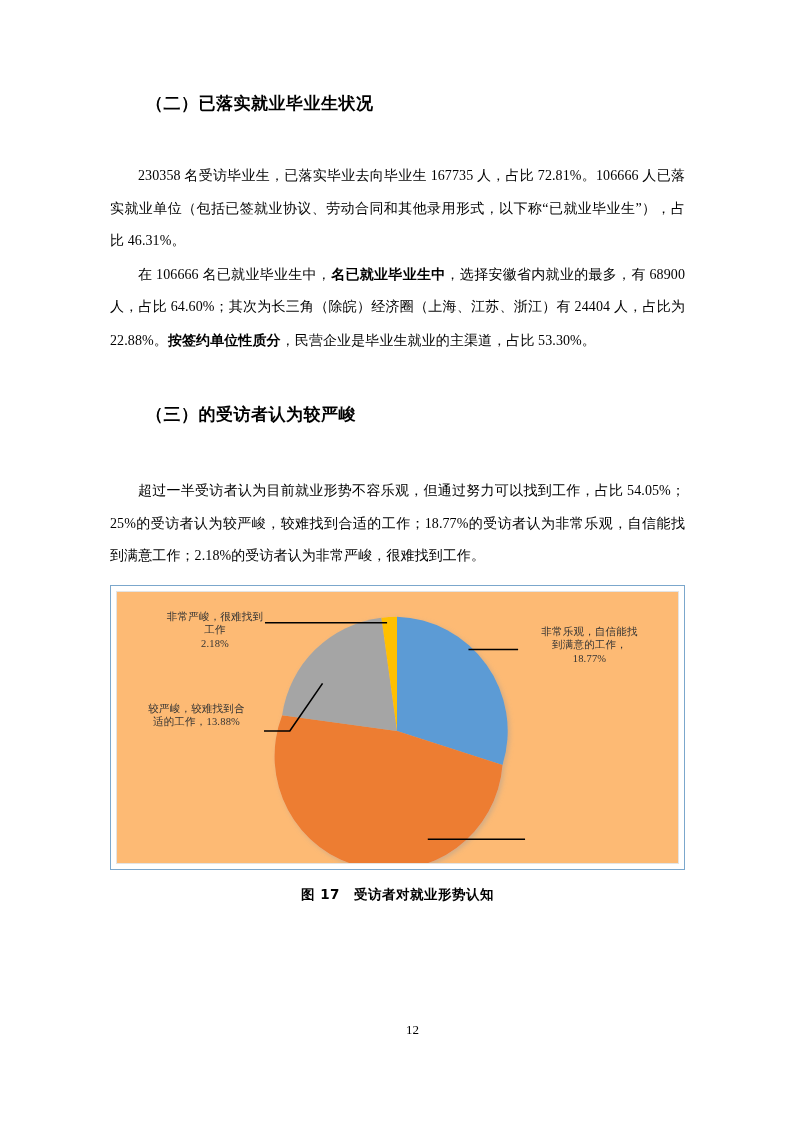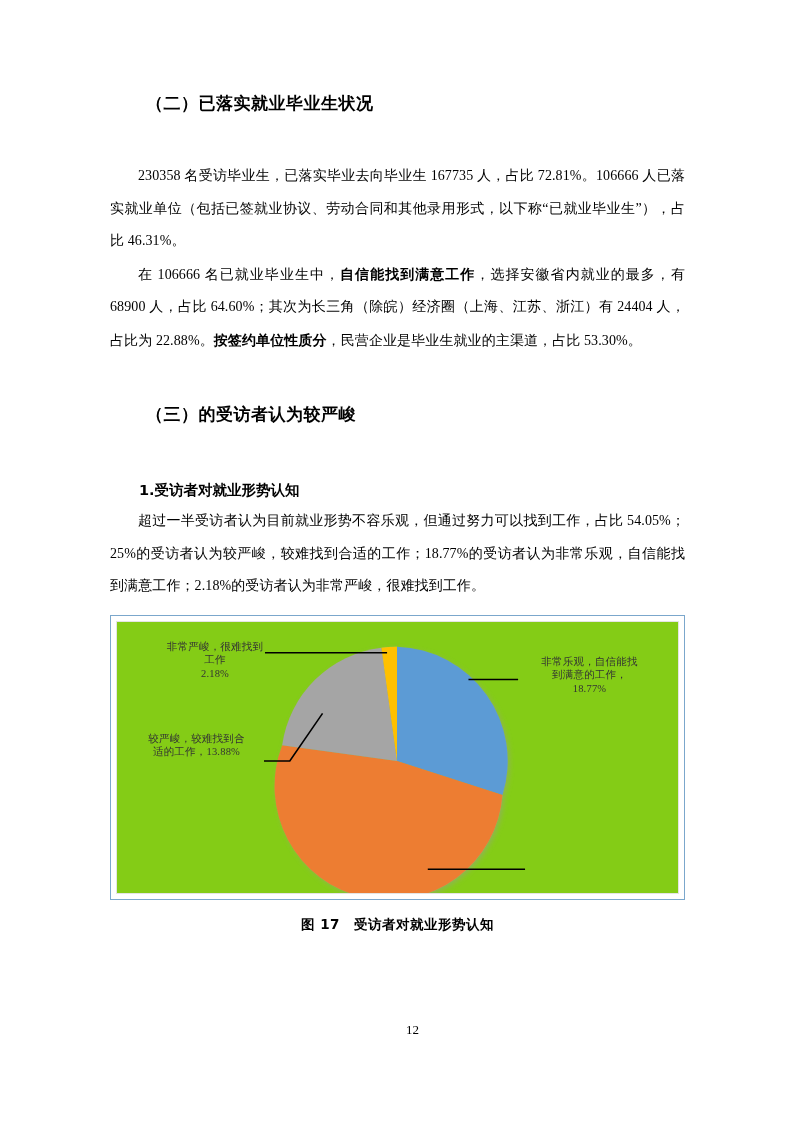--- a/index.html
+++ b/index.html
@@ -78,21 +78,21 @@
     height: 285px;
     border: 1px solid #7BA7CC;
     background: #ffffff;
     box-sizing: border-box;
   }
   .chart-inner {
     position: absolute;
     left: 5px; top: 5px;
     right: 5px; bottom: 5px;
     border: 1px solid #e4e4e4;
-    background: #84cc16;
+    background: #fdba74;
     box-sizing: border-box;
   }
   .chart-area {
     position: absolute;
     left: 0; top: 0;
     width: 100%;
     height: 100%;
   }
   .chart-svg { display:block; width:100%; height:100%; }
 
@@ -139,29 +139,28 @@
 
 <div class="page">
   <div class="content">
 
     <h2 class="section-heading">（二）已落实就业毕业生状况</h2>
 
     <div class="gap-after-heading"></div>
 
     <p class="body-par">230358 名受访毕业生，已落实毕业去向毕业生 167735 人，占比 72.81%。106666 人已落实就业单位（包括已签就业协议、劳动合同和其他录用形式，以下称“已就业毕业生”），占比 46.31%。</p>
 
-    <p class="body-par"><span>在 106666 名已就业毕业生中，</span><span class="bold-run">自信能找到满意工作</span><span>，选择安徽省内就业的最多，有 68900 人，占比 64.60%；其次为长三角（除皖）经济圈（上海、江苏、浙江）有 24404 人，占比为 22.88%。</span><span class="bold-run">按签约单位性质分</span><span>，民营企业是毕业生就业的主渠道，占比 53.30%。</span></p>
+    <p class="body-par"><span>在 106666 名已就业毕业生中，</span><span class="bold-run">名已就业毕业生中</span><span>，选择安徽省内就业的最多，有 68900 人，占比 64.60%；其次为长三角（除皖）经济圈（上海、江苏、浙江）有 24404 人，占比为 22.88%。</span><span class="bold-run">按签约单位性质分</span><span>，民营企业是毕业生就业的主渠道，占比 53.30%。</span></p>
 
     <div style="height:42px"></div>
 
     <h2 class="section-heading">（三）的受访者认为较严峻</h2>
 
     <div style="height:46px"></div>
 
-    <h3 class="sub-heading">1.受访者对就业形势认知</h3>
 
     <p class="body-par">超过一半受访者认为目前就业形势不容乐观，但通过努力可以找到工作，占比 54.05%；25%的受访者认为较严峻，较难找到合适的工作；18.77%的受访者认为非常乐观，自信能找到满意工作；2.18%的受访者认为非常严峻，很难找到工作。</p>
 
     <div class="chart-frame">
       <div class="chart-inner">
         <div class="chart-area">
 
           <svg class="chart-svg" viewBox="0 0 563 273" preserveAspectRatio="xMidYMid meet">
             <defs>
               <filter id="softshadow" x="-20%" y="-20%" width="150%" height="150%">

